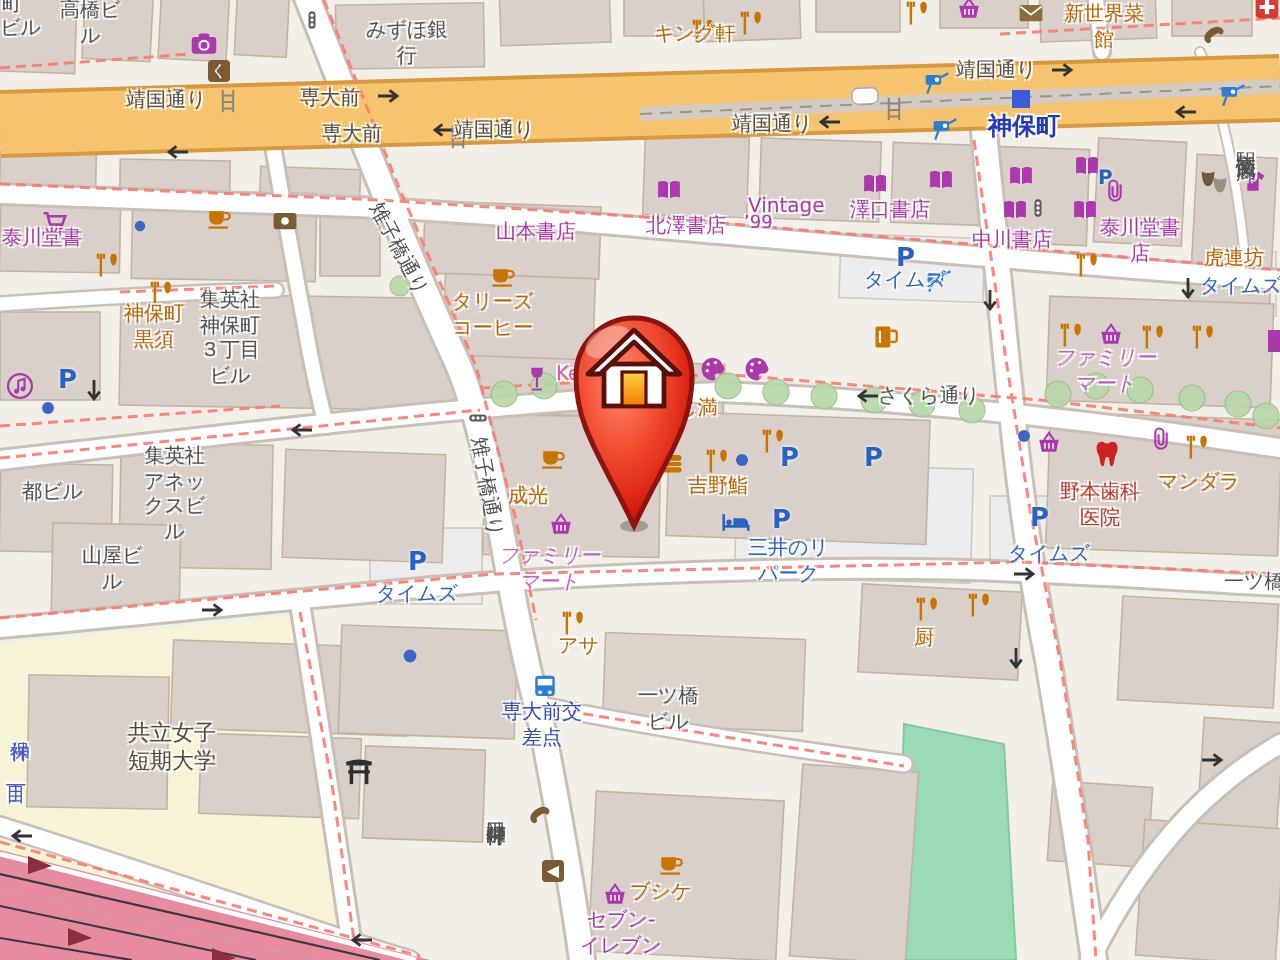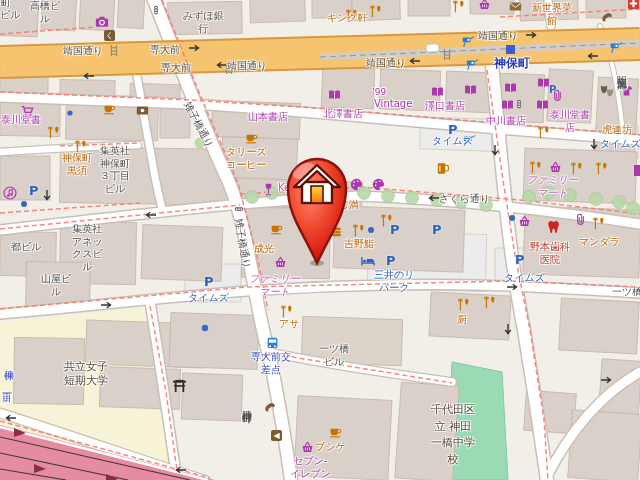--- a/index.html
+++ b/index.html
@@ -16,21 +16,21 @@
   .v{writing-mode:vertical-rl;letter-spacing:1px;}
   .p{position:absolute;color:#2a62c4;font-weight:bold;font-size:13px;font-family:"DejaVu Sans",sans-serif;
      text-shadow:0 0 2px #fff;}
   .badge{position:absolute;width:11px;height:11px;background:#7b5b33;color:#fff;font-size:8px;
      line-height:11px;text-align:center;border-radius:2px;}
   .amber{color:#bc6500;} .purple{color:#ac39ac;} .blue{color:#2a62c4;}
   .pink{color:#e0559f;padding-left:33px;} .famima{color:#c45fc0;font-style:italic;} .red{color:#bb352c;}
   .stat{color:#2438be;font-weight:bold;font-size:12px;}
   .jblue{color:#3148c0;} .offblue{color:#4a5fc0;} .dark{color:#54483a;}
   .brown{color:#7a5632;} .bank{color:#55524b;}
-  .sz9{font-size:9px;} .sz11{font-size:11px;}
+  .sz9{font-size:9px;margin-top:20px;} .sz11{font-size:11px;}
 </style>
 </head>
 <body>
 
 <div id="map">
 
 <svg id="base" width="640" height="480" viewBox="0 0 640 480">
   <defs>
     <symbol id="i-cutlery" viewBox="0 0 16 16">
           <path d="M3 1v4.5M1.2 1v3.2M4.8 1v3.2M3 5v10" stroke="currentColor" stroke-width="1.5" fill="none"></path>
@@ -474,24 +474,20 @@
   <span class="lbl amber" style="left:254px;top:243px">成光</span>
   <span class="lbl amber" style="left:279px;top:318px">アサ</span>
   <span class="lbl c jblue" style="left:251px;top:351px">専大前交
 差点</span>
   <span class="lbl c dark sz11" style="left:64px;top:360px">共立女子
 短期大学</span>
   <span class="lbl c" style="left:319px;top:343px">一ツ橋
 ビル</span>
   <span class="lbl amber" style="left:457px;top:314px">厨</span>
   <span class="lbl" style="left:612px;top:286px">一ツ橋</span>
-  <span class="lbl c dark sz11" style="left:431px;top:402px;line-height:1.5">千代田区
-立 神田
-一橋中学
-校</span>
   <span class="lbl amber" style="left:315px;top:441px">ブシケ</span>
   <span class="lbl c purple" style="left:290px;top:455px">セブン-
 イレブン</span>
   <span class="lbl" style="left:11px;top:241px">都ビル</span>
   <span class="lbl c" style="left:41px;top:273px">山屋ビ
 ル</span>
   <span class="lbl c" style="left:72px;top:223px">集英社
 アネッ
 クスビ
 ル</span>

